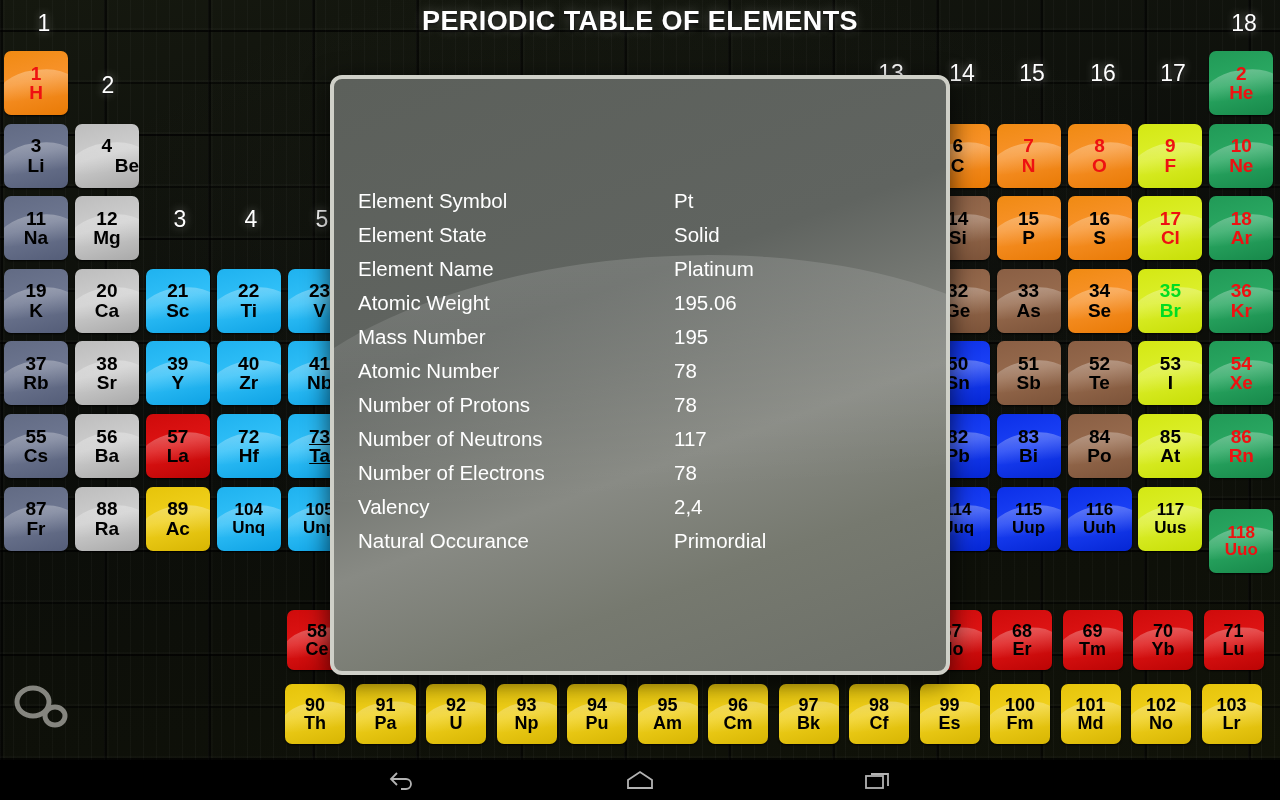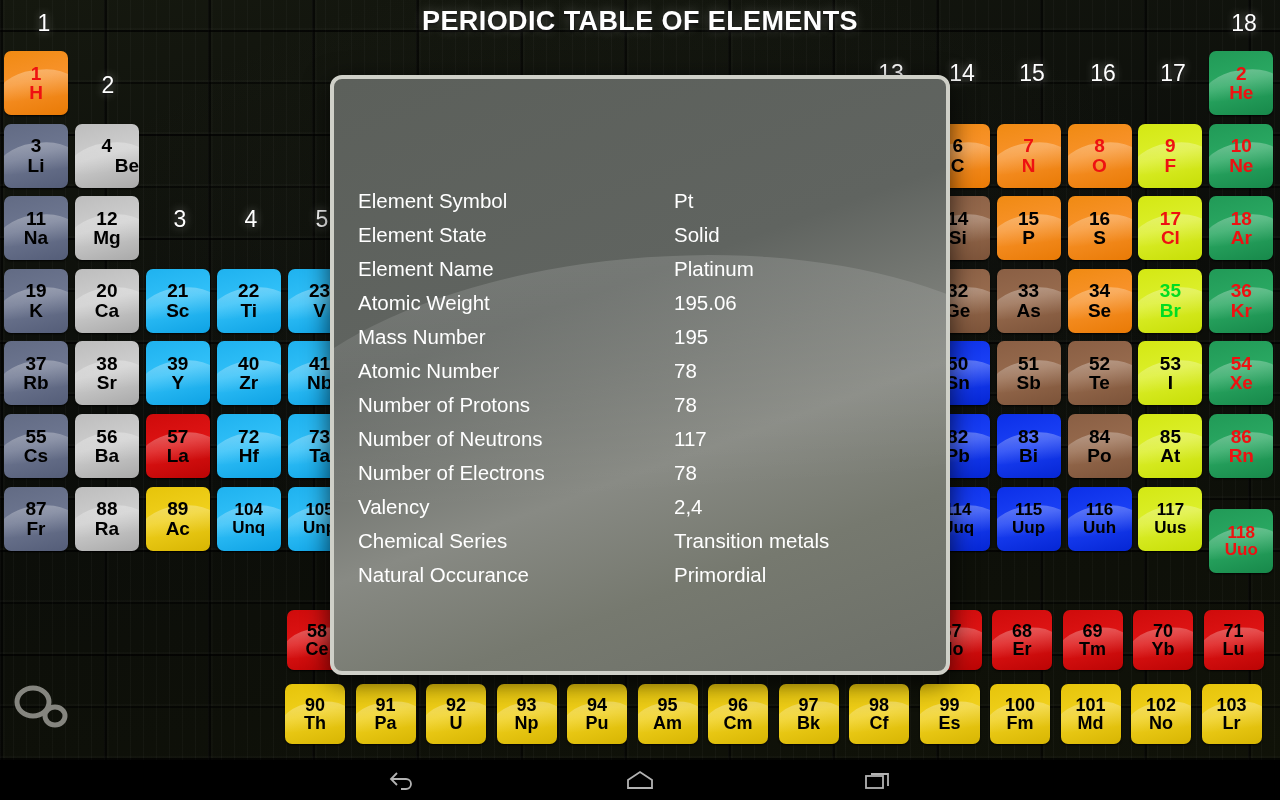--- a/index.html
+++ b/index.html
@@ -407,21 +407,21 @@
         <div class="sym" style="color: rgb(0, 0, 0);">Ba</div>
       </div>
       <div class="cell" style="left: 145.8px; top: 414px; background: linear-gradient(165deg, rgb(207, 11, 11), rgb(222, 20, 20) 48%, rgb(187, 4, 4));">
         <div class="num" style="color: rgb(0, 0, 0);">57</div>
         <div class="sym" style="color: rgb(0, 0, 0);">La</div>
       </div>
       <div class="cell" style="left: 216.7px; top: 414px; background: linear-gradient(165deg, rgb(31, 178, 239), rgb(49, 192, 248) 48%, rgb(14, 162, 228));">
         <div class="num" style="color: rgb(0, 0, 0);">72</div>
         <div class="sym" style="color: rgb(0, 0, 0);">Hf</div>
       </div>
-      <div class="cell" style="left: 287.6px; top: 414px; background: linear-gradient(165deg, rgb(31, 178, 239), rgb(49, 192, 248) 48%, rgb(14, 162, 228));">
+      <div class="cell" style="left: 287.6px; top: 414px; background: linear-gradient(165deg, rgb(31, 178, 239), rgb(49, 192, 248) 48%, rgb(14, 162, 228)); text-decoration: underline;">
         <div class="num" style="color: rgb(0, 0, 0);">73</div>
         <div class="sym" style="color: rgb(0, 0, 0);">Ta</div>
       </div>
       <div class="cell" style="left: 358.5px; top: 414px; background: linear-gradient(165deg, rgb(31, 178, 239), rgb(49, 192, 248) 48%, rgb(14, 162, 228));">
         <div class="num" style="color: rgb(0, 0, 0);">74</div>
         <div class="sym" style="color: rgb(0, 0, 0);">W</div>
       </div>
       <div class="cell" style="left: 429.4px; top: 414px; background: linear-gradient(165deg, rgb(31, 178, 239), rgb(49, 192, 248) 48%, rgb(14, 162, 228));">
         <div class="num" style="color: rgb(0, 0, 0);">75</div>
         <div class="sym" style="color: rgb(0, 0, 0);">Re</div>
@@ -695,24 +695,20 @@
           <div class="k">Number of Neutrons</div>
           <div class="v">117</div>
         </div>
         <div class="detail-row">
           <div class="k">Number of Electrons</div>
           <div class="v">78</div>
         </div>
         <div class="detail-row">
           <div class="k">Valency</div>
           <div class="v">2,4</div>
-        </div>
-        <div class="detail-row">
-          <div class="k">Chemical Series</div>
-          <div class="v">Transition metals</div>
         </div>
         <div class="detail-row">
           <div class="k">Natural Occurance</div>
           <div class="v">Primordial</div>
         </div>
       </div>
   </div>
 
   <div id="navbar">
     <div class="navbtn">

